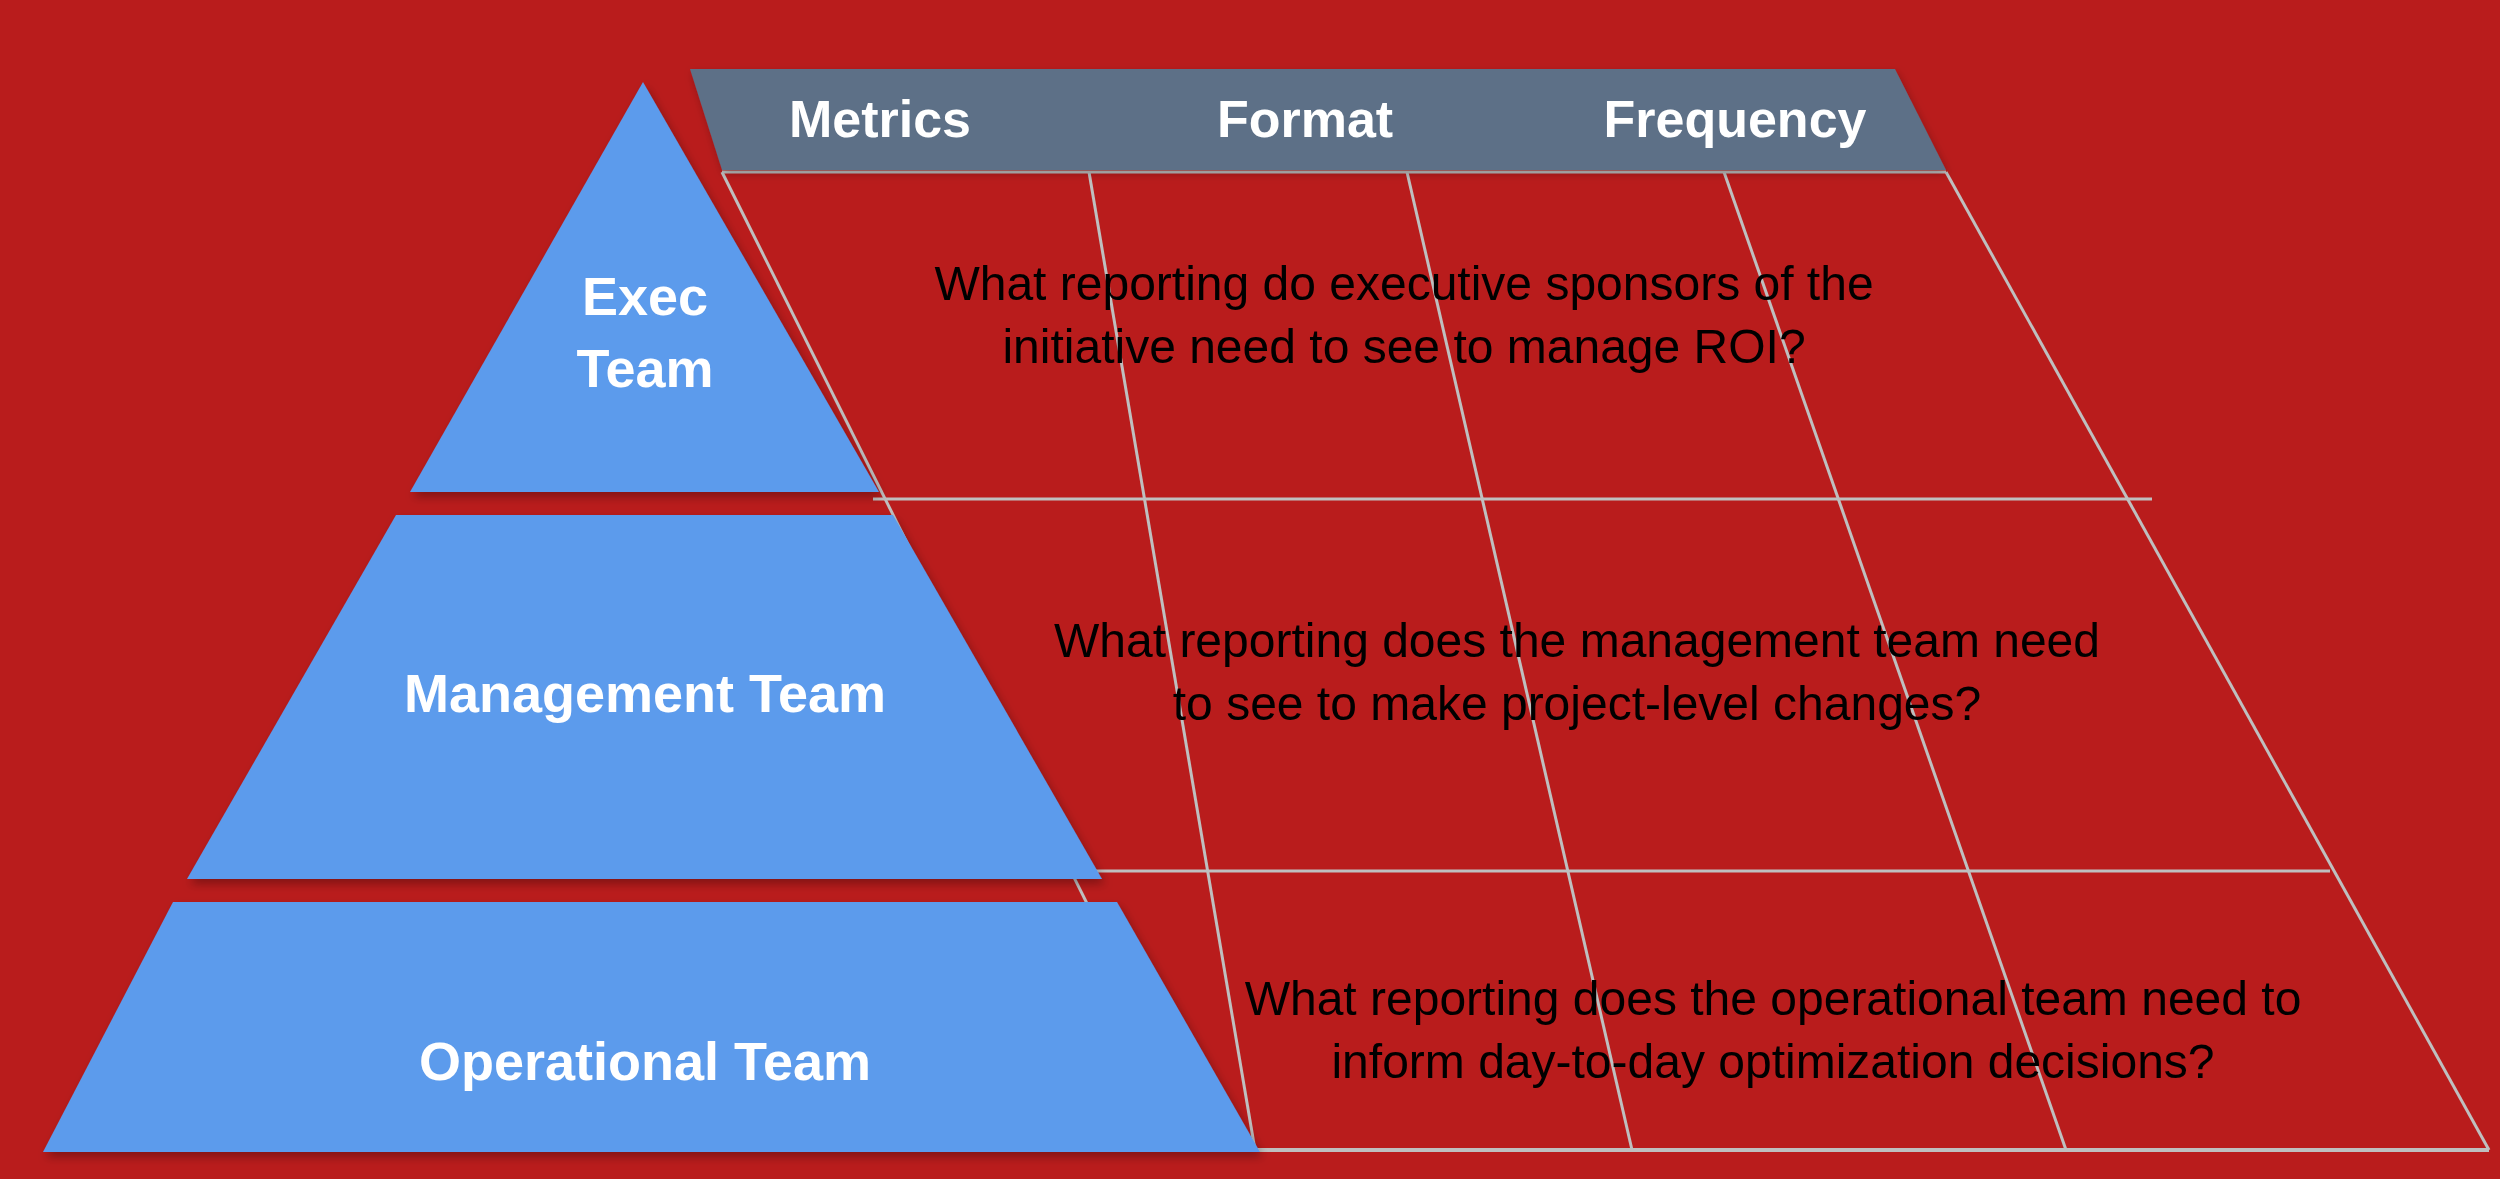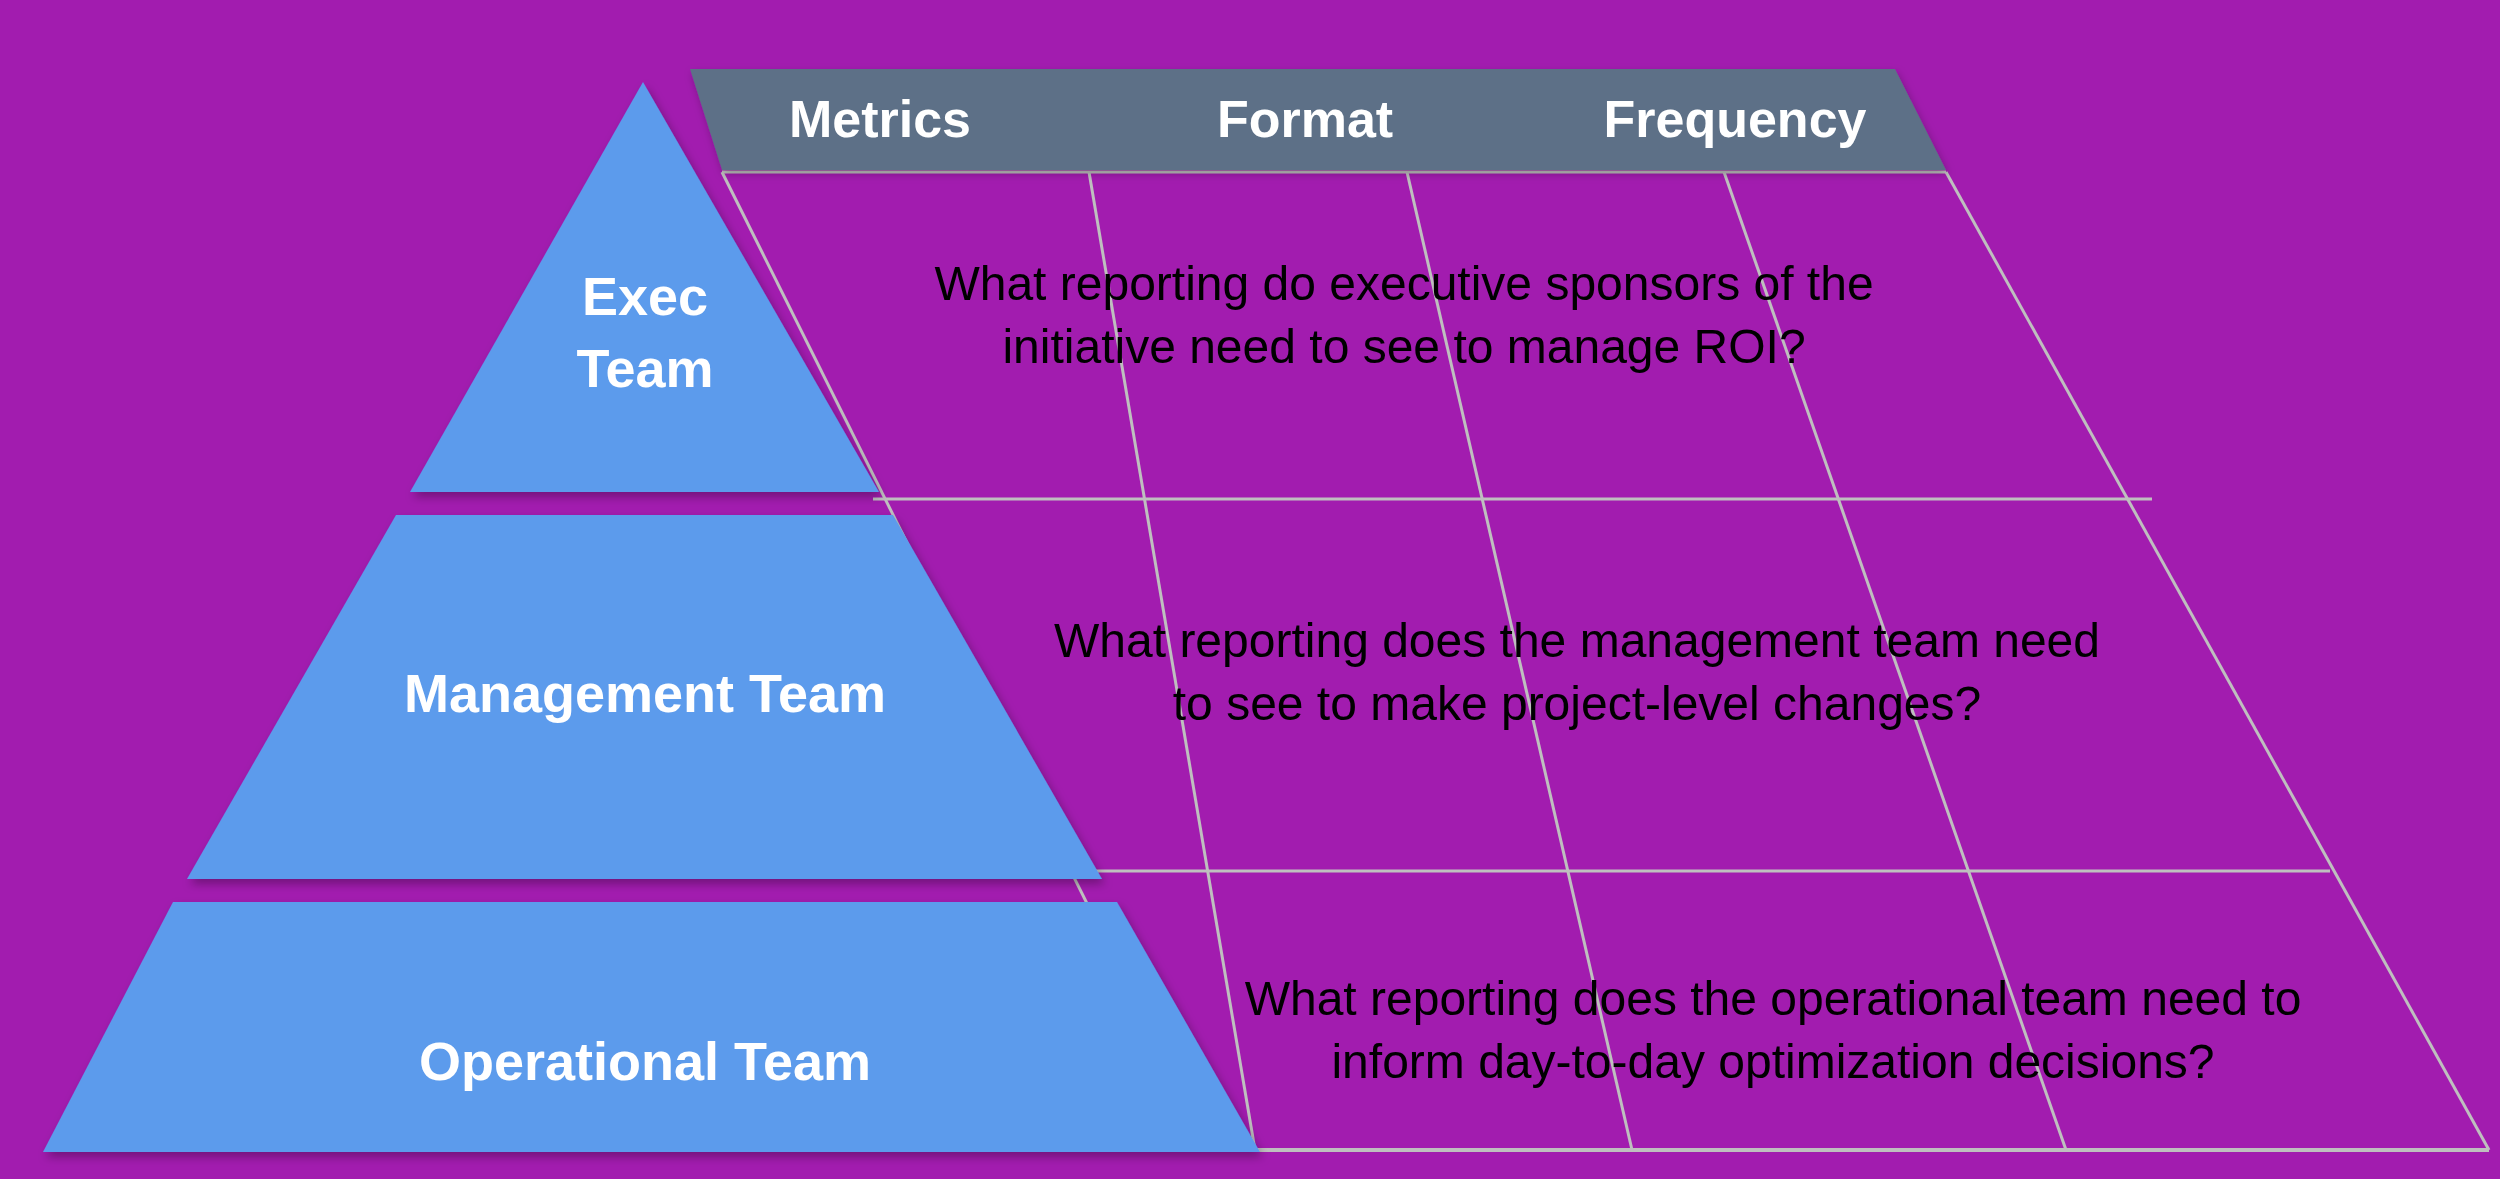--- a/index.html
+++ b/index.html
@@ -10,21 +10,21 @@
   body {
     width: 2500px;
     height: 1179px;
     overflow: hidden;
     font-family: "Liberation Sans", sans-serif;
   }
   #stage {
     position: relative;
     width: 2500px;
     height: 1179px;
-    background: #a21caf;
+    background: #b91c1c;
   }
   #diagram {
     position: absolute;
     left: 0;
     top: 0;
     width: 2500px;
     height: 1179px;
     display: block;
   }
   .hdr-label {

